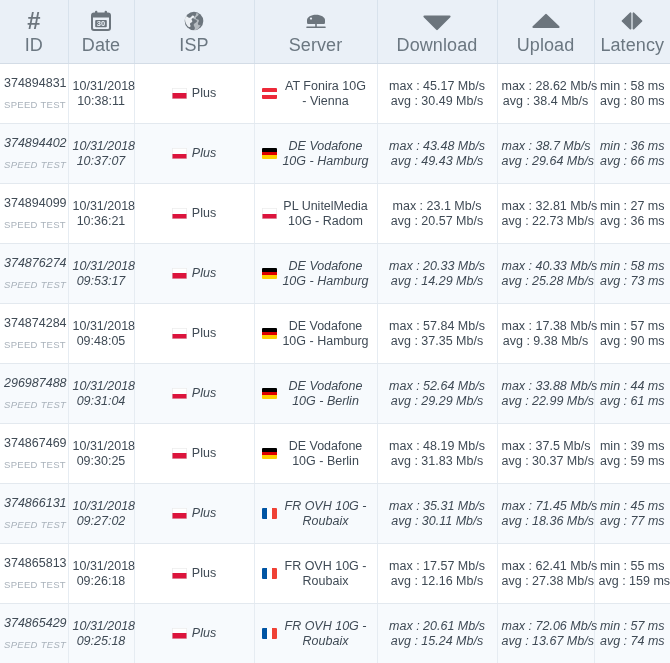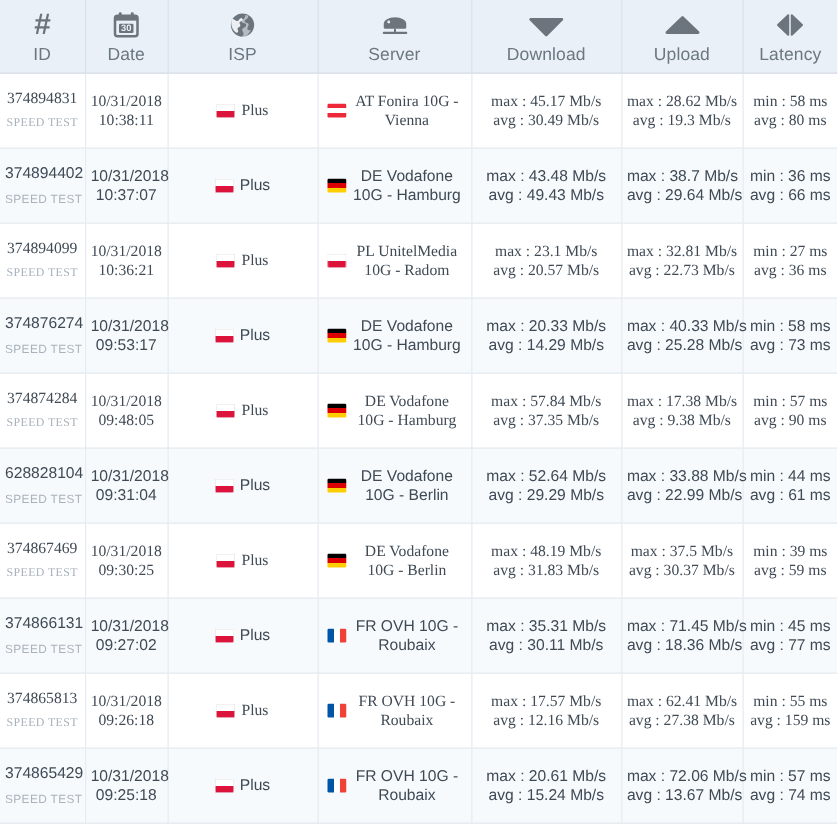--- a/index.html
+++ b/index.html
@@ -37,28 +37,28 @@
   .hdr-icon {
     display: block;
     height: 27px;
     line-height: 27px;
     margin-bottom: 2px;
     color: #6c757d;
   }
   .hdr-icon svg { display: inline-block; vertical-align: middle; }
   .hdr-label {
     display: block;
-    font-size: 14px;
+    font-size: 18px;
     color: #6b7781;
     letter-spacing: .1px;
   }
   
   tbody tr { height: 60px; }
-  tbody tr.odd  { background: #ffffff; font-family: Liberation Serif, serif; }
-  tbody tr.even { background: #f7fafd; }
+  tbody tr.odd  { background: #ffffff; }
+  tbody tr.even { background: #f7fafd; font-style: italic; }
   tbody td {
     border-right: 1px solid #e6ecf2;
     border-bottom: 1px solid #e3e9ef;
     padding: 6px 4px;
     text-align: center;
     vertical-align: middle;
     font-size: 12.5px;
     color: #3f4a55;
     line-height: 15px;
   }
@@ -217,21 +217,21 @@
               <span class="flag flag-at"></span>
               <span class="label-wrap">AT Fonira 10G - Vienna</span>
             </span>
           </td>
           <td class="col-down">
             <span class="metric-line">max : 45.17 Mb/s</span>
             <span class="metric-line">avg : 30.49 Mb/s</span>
           </td>
           <td class="col-up">
             <span class="metric-line">max : 28.62 Mb/s</span>
-            <span class="metric-line">avg : 19.3 Mb/s</span>
+            <span class="metric-line">avg : 38.4 Mb/s</span>
           </td>
           <td class="col-lat">
             <span class="metric-line">min : 58 ms</span>
             <span class="metric-line">avg : 80 ms</span>
           </td>
         </tr>
         <tr class="even">
           <td class="col-id">
             <span class="id-num">374894402</span>
             <span class="id-sub">SPEED TEST</span>
@@ -362,21 +362,21 @@
             <span class="metric-line">max : 17.38 Mb/s</span>
             <span class="metric-line">avg : 9.38 Mb/s</span>
           </td>
           <td class="col-lat">
             <span class="metric-line">min : 57 ms</span>
             <span class="metric-line">avg : 90 ms</span>
           </td>
         </tr>
         <tr class="even">
           <td class="col-id">
-            <span class="id-num">628828104</span>
+            <span class="id-num">296987488</span>
             <span class="id-sub">SPEED TEST</span>
           </td>
           <td class="col-date">
             <span class="date-line">10/31/2018</span>
             <span class="date-line">09:31:04</span>
           </td>
           <td class="col-isp">
             <span class="cellflex">
               <span class="flag flag-pl"></span>
               <span class="label-wrap">Plus</span>

